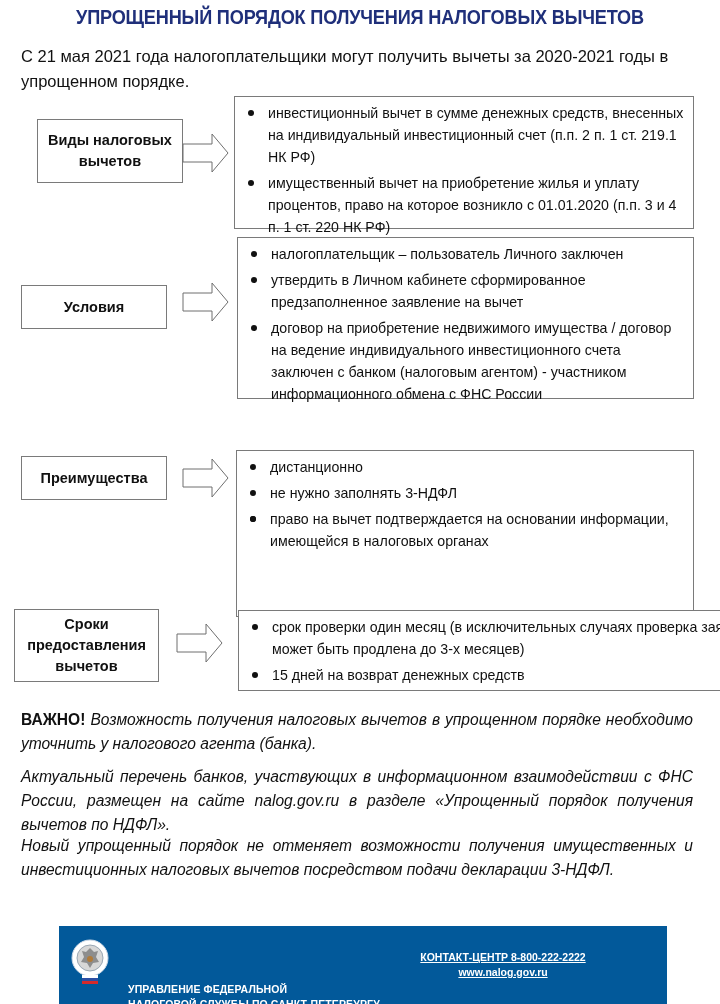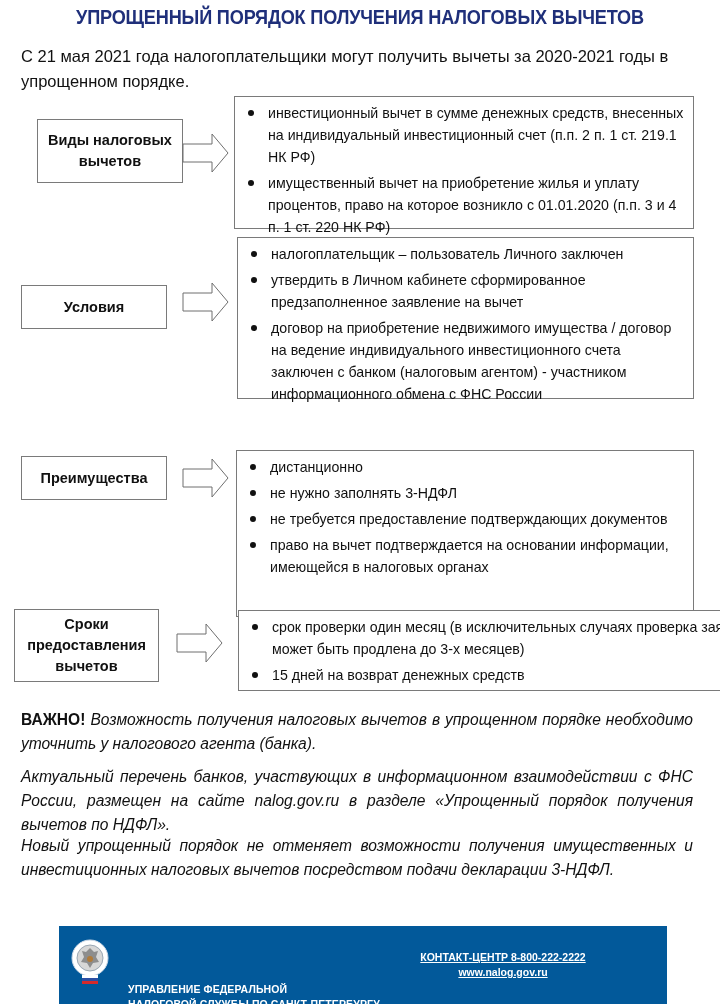--- a/index.html
+++ b/index.html
@@ -99,21 +99,21 @@
 <div class="lbox" style="left:21px; top:456px; width:146px; height:44px;">
   <span class="lbl">Преимущества</span>
 </div>
 <svg class="arrow" style="left:182px; top:458px;" width="48" height="40" viewBox="0 0 48 40">
   <polygon points="1,11 30,11 30,1 46,20 30,39 30,29 1,29" fill="#fff" stroke="#6f6f6f" stroke-width="1"></polygon>
 </svg>
 <div class="rbox" style="left:236px; top:410px; width:458px; height:167px;margin-top:40px;">
   <ul>
     <li><span class="dot"></span><span>дистанционно</span></li>
     <li><span class="dot"></span><span>не нужно заполнять 3-НДФЛ</span></li>
-    <li><span class="dot"></span><span>не требуется предоставление подтверждающих документов</span></li>
+    <li><span class="dot"></span></li>
     <li><span class="dot"></span><span>право на вычет подтверждается на основании информации, имеющейся в налоговых органах</span></li>
   </ul>
 </div>
 
 <div class="lbox" style="left:14px; top:609px; width:145px; height:73px;">
   <span class="lbl">Сроки предоставления вычетов</span>
 </div>
 <svg class="arrow" style="left:176px; top:623px;" width="48" height="40" viewBox="0 0 48 40">
   <polygon points="1,11 30,11 30,1 46,20 30,39 30,29 1,29" fill="#fff" stroke="#6f6f6f" stroke-width="1"></polygon>
 </svg>

